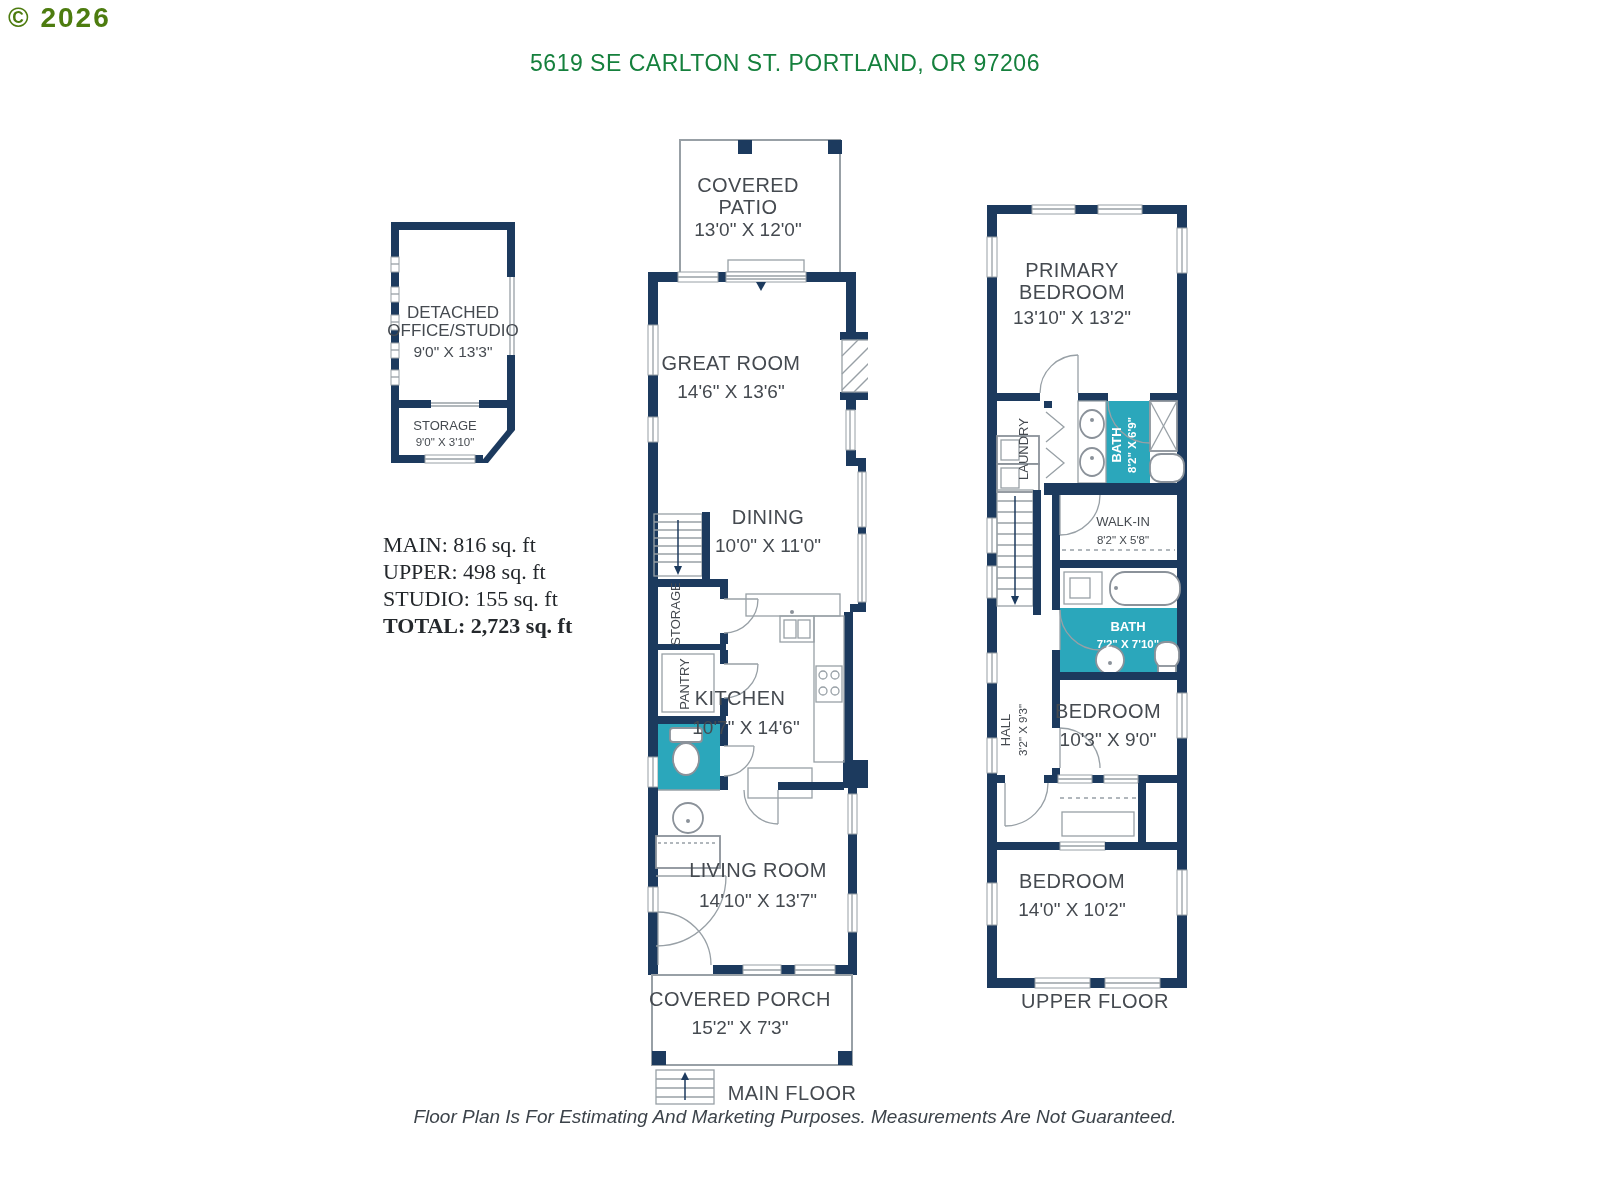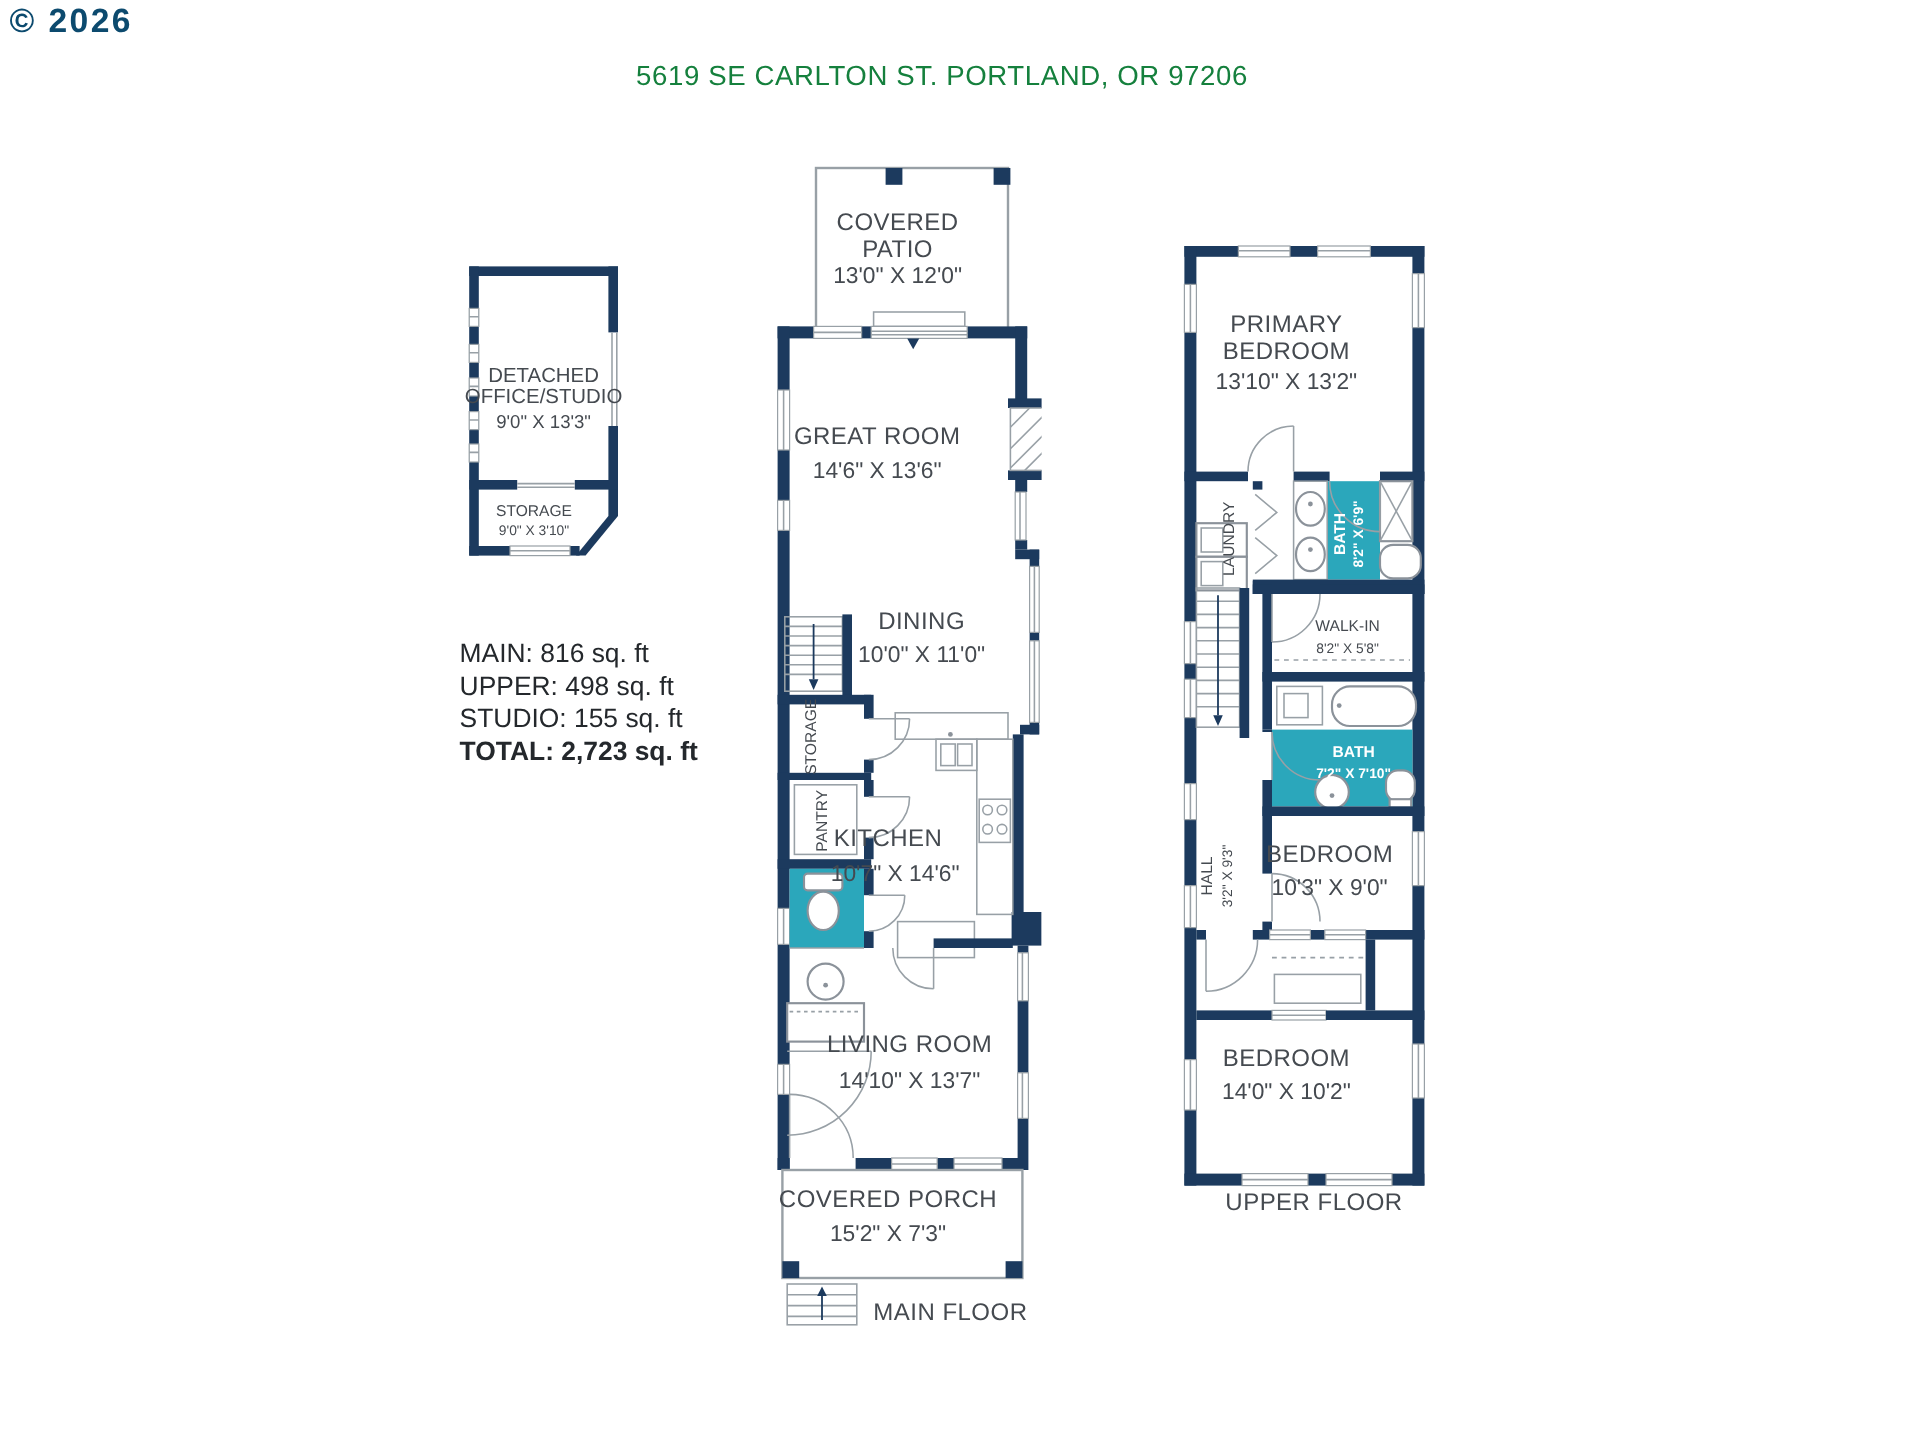--- a/index.html
+++ b/index.html
@@ -1,21 +1,21 @@
 <!DOCTYPE html>
 <html><head>
 <meta charset="utf-8">
 <style>
   html,body{margin:0;padding:0;background:#fff;}
   #canvas{position:relative;width:1600px;height:1200px;background:#fff;overflow:hidden;
           font-family:"Liberation Sans",sans-serif;}
   .abs{position:absolute;}
-  #watermark{left:8px;top:2px;font-size:28px;font-weight:700;color:#0c4a6e;letter-spacing:2px;}
+  #watermark{left:8px;top:2px;font-size:28px;font-weight:700;color:#4d7c0f;letter-spacing:2px;}
   #title{left:400px;top:50px;width:770px;text-align:center;font-size:23px;color:#15803d;letter-spacing:.5px;}
-  #summary{left:383px;top:531px;font-size:22px;color:#24282c;line-height:27px;}
+  #summary{left:383px;top:531px;font-size:22px;color:#24282c;line-height:27px;font-family:Liberation Serif, serif;}
   #summary .total{font-weight:700;}
   #disclaimer{left:400px;top:1106px;width:790px;text-align:center;font-style:italic;
               font-size:19px;color:#3c434a;}
   svg text{font-family:"Liberation Sans",sans-serif;fill:#454a50;}
   .rm{font-size:20px;letter-spacing:.4px;}
   .rmd{font-size:19px;}
   .md{font-size:17px;}
   .mdd{font-size:15.5px;}
   .sm{font-size:13px;}
   .smd{font-size:11.5px;}
@@ -428,13 +428,14 @@
     <text class="smd wt" x="168" y="450" text-anchor="middle">7'2" X 7'10"</text>
     <text class="sm" x="50" y="532" text-anchor="middle" transform="rotate(-90 50 532)">HALL</text>
     <text class="smd" x="67" y="532" text-anchor="middle" transform="rotate(-90 67 532)">3'2" X 9'3"</text>
     <text class="rm" x="148" y="520" text-anchor="middle">BEDROOM</text>
     <text class="rmd" x="148" y="548" text-anchor="middle">10'3" X 9'0"</text>
     <text class="rm" x="112" y="690" text-anchor="middle">BEDROOM</text>
     <text class="rmd" x="112" y="718" text-anchor="middle">14'0" X 10'2"</text>
     <text class="rm" x="135" y="810" text-anchor="middle">UPPER FLOOR</text>
   </svg>
 
+  <div id="disclaimer" class="abs">Floor Plan Is For Estimating And Marketing Purposes. Measurements Are Not Guaranteed.</div>
 </div>
 
 </body></html>

